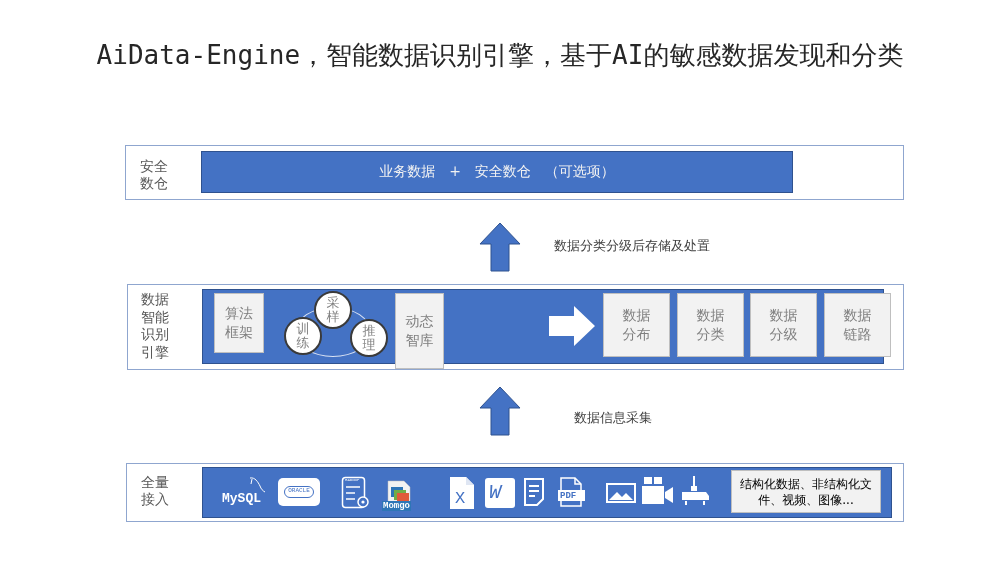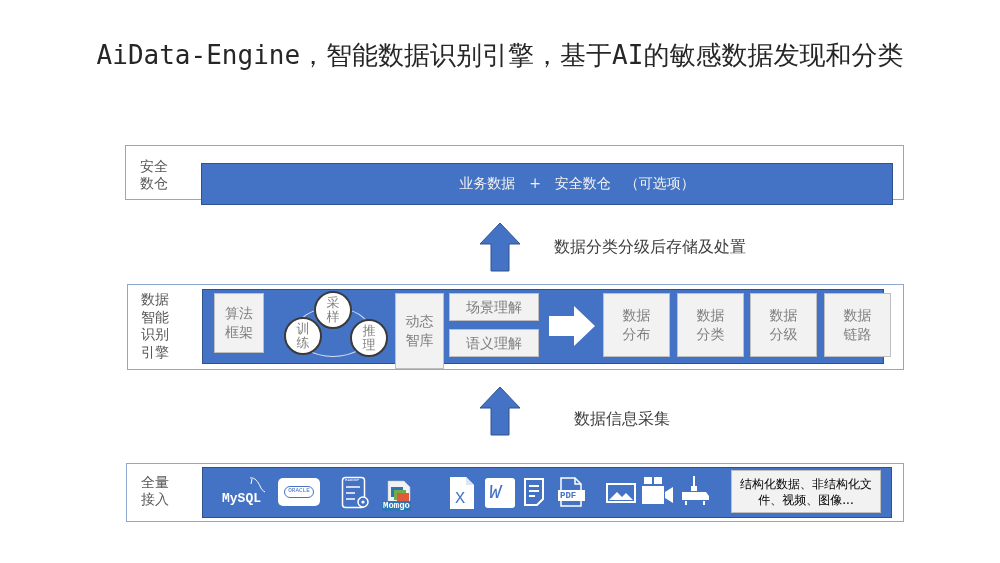--- a/index.html
+++ b/index.html
@@ -11,35 +11,35 @@
   .side-label { position: absolute; font-size: 14px; line-height: 17px; color: #595959; }
   .band { position: absolute; background: #4472c4; border: 1px solid #2f528f; box-sizing: border-box; }
   .band-text { color: #f2f2f2; font-size: 14px; text-align: center; position: absolute; width: 100%; top: 16px; word-spacing: 4px; }
   .gbox { position: absolute; background: #f2f2f2; border: 1px solid #bfbfbf; box-sizing: border-box;
           display: flex; align-items: center; justify-content: center; text-align: center; font-size: 14px; line-height: 19px; color: #7f7f7f; }
   .circle { position: absolute; width: 38px; height: 38px; border-radius: 50%; background: #fff; border: 2px solid #3a3a3a;
             box-sizing: border-box; display: flex; align-items: center; justify-content: center; text-align: center;
             font-size: 13px; line-height: 14px; color: #7f7f7f; }
   .ring { position: absolute; border: 1.5px solid #d9e2f3; border-radius: 50%; box-sizing: border-box; }
   .uparrow { position: absolute; }
-  .arrow-label { position: absolute; font-size: 16px; color: #404040; }
+  .arrow-label { position: absolute; font-size: 13px; color: #404040; }
   .icon { position: absolute; }
   .icon-text { font-family: Liberation Mono, monospace; }
 </style>
 </head>
 <body>
 
 <div class="title">AiData-Engine，智能数据识别引擎，基于AI的敏感数据发现和分类</div>
 
 <div class="outer" style="left:125px; top:145px; width:779px; height:55px;">
   <div class="side-label" style="left:14px; top:12px;">
     <div>安全</div>
     <div>数仓</div>
   </div>
-  <div class="band" style="left:75px; top:17px; width:692px; height:42px;padding-left:30px;">
+  <div class="band" style="left:75px; top:5px; width:592px; height:42px;">
     <div class="band-text" style="top:11px;">业务数据　+　安全数仓　（可选项）</div>
   </div>
 </div>
 
 <svg class="uparrow" style="left:479px; top:222px;" width="42" height="50" viewBox="0 0 42 50">
   <polygon points="21,1 41,22 30,22 30,49 12,49 12,22 1,22" fill="#4472c4" stroke="#2f528f" stroke-width="1"></polygon>
 </svg>
 <div class="arrow-label" style="left:554px; top:237px;">数据分类分级后存储及处置</div>
 
 <div class="outer" style="left:127px; top:284px; width:777px; height:86px;">
@@ -77,22 +77,20 @@
         <div>理</div>
       </div>
   </div>
 
   <div class="gbox" style="left:267px; top:8px; width:49px; height:76px;">
     <div>
         <div>动态</div>
         <div>智库</div>
       </div>
   </div>
-  <div class="gbox" style="left:321px; top:8px; width:90px; height:28px;">场景理解</div>
-  <div class="gbox" style="left:321px; top:44px; width:90px; height:28px;">语义理解</div>
 
   <svg class="icon" style="left:420px; top:20px;" width="48" height="42" viewBox="0 0 48 42">
     <polygon points="1,11 26,11 26,1 47,21 26,41 26,31 1,31" fill="#ffffff"></polygon>
   </svg>
 
   <div class="gbox" style="left:475px; top:8px; width:67px; height:64px;">
     <div>
         <div>数据</div>
         <div>分布</div>
       </div>

